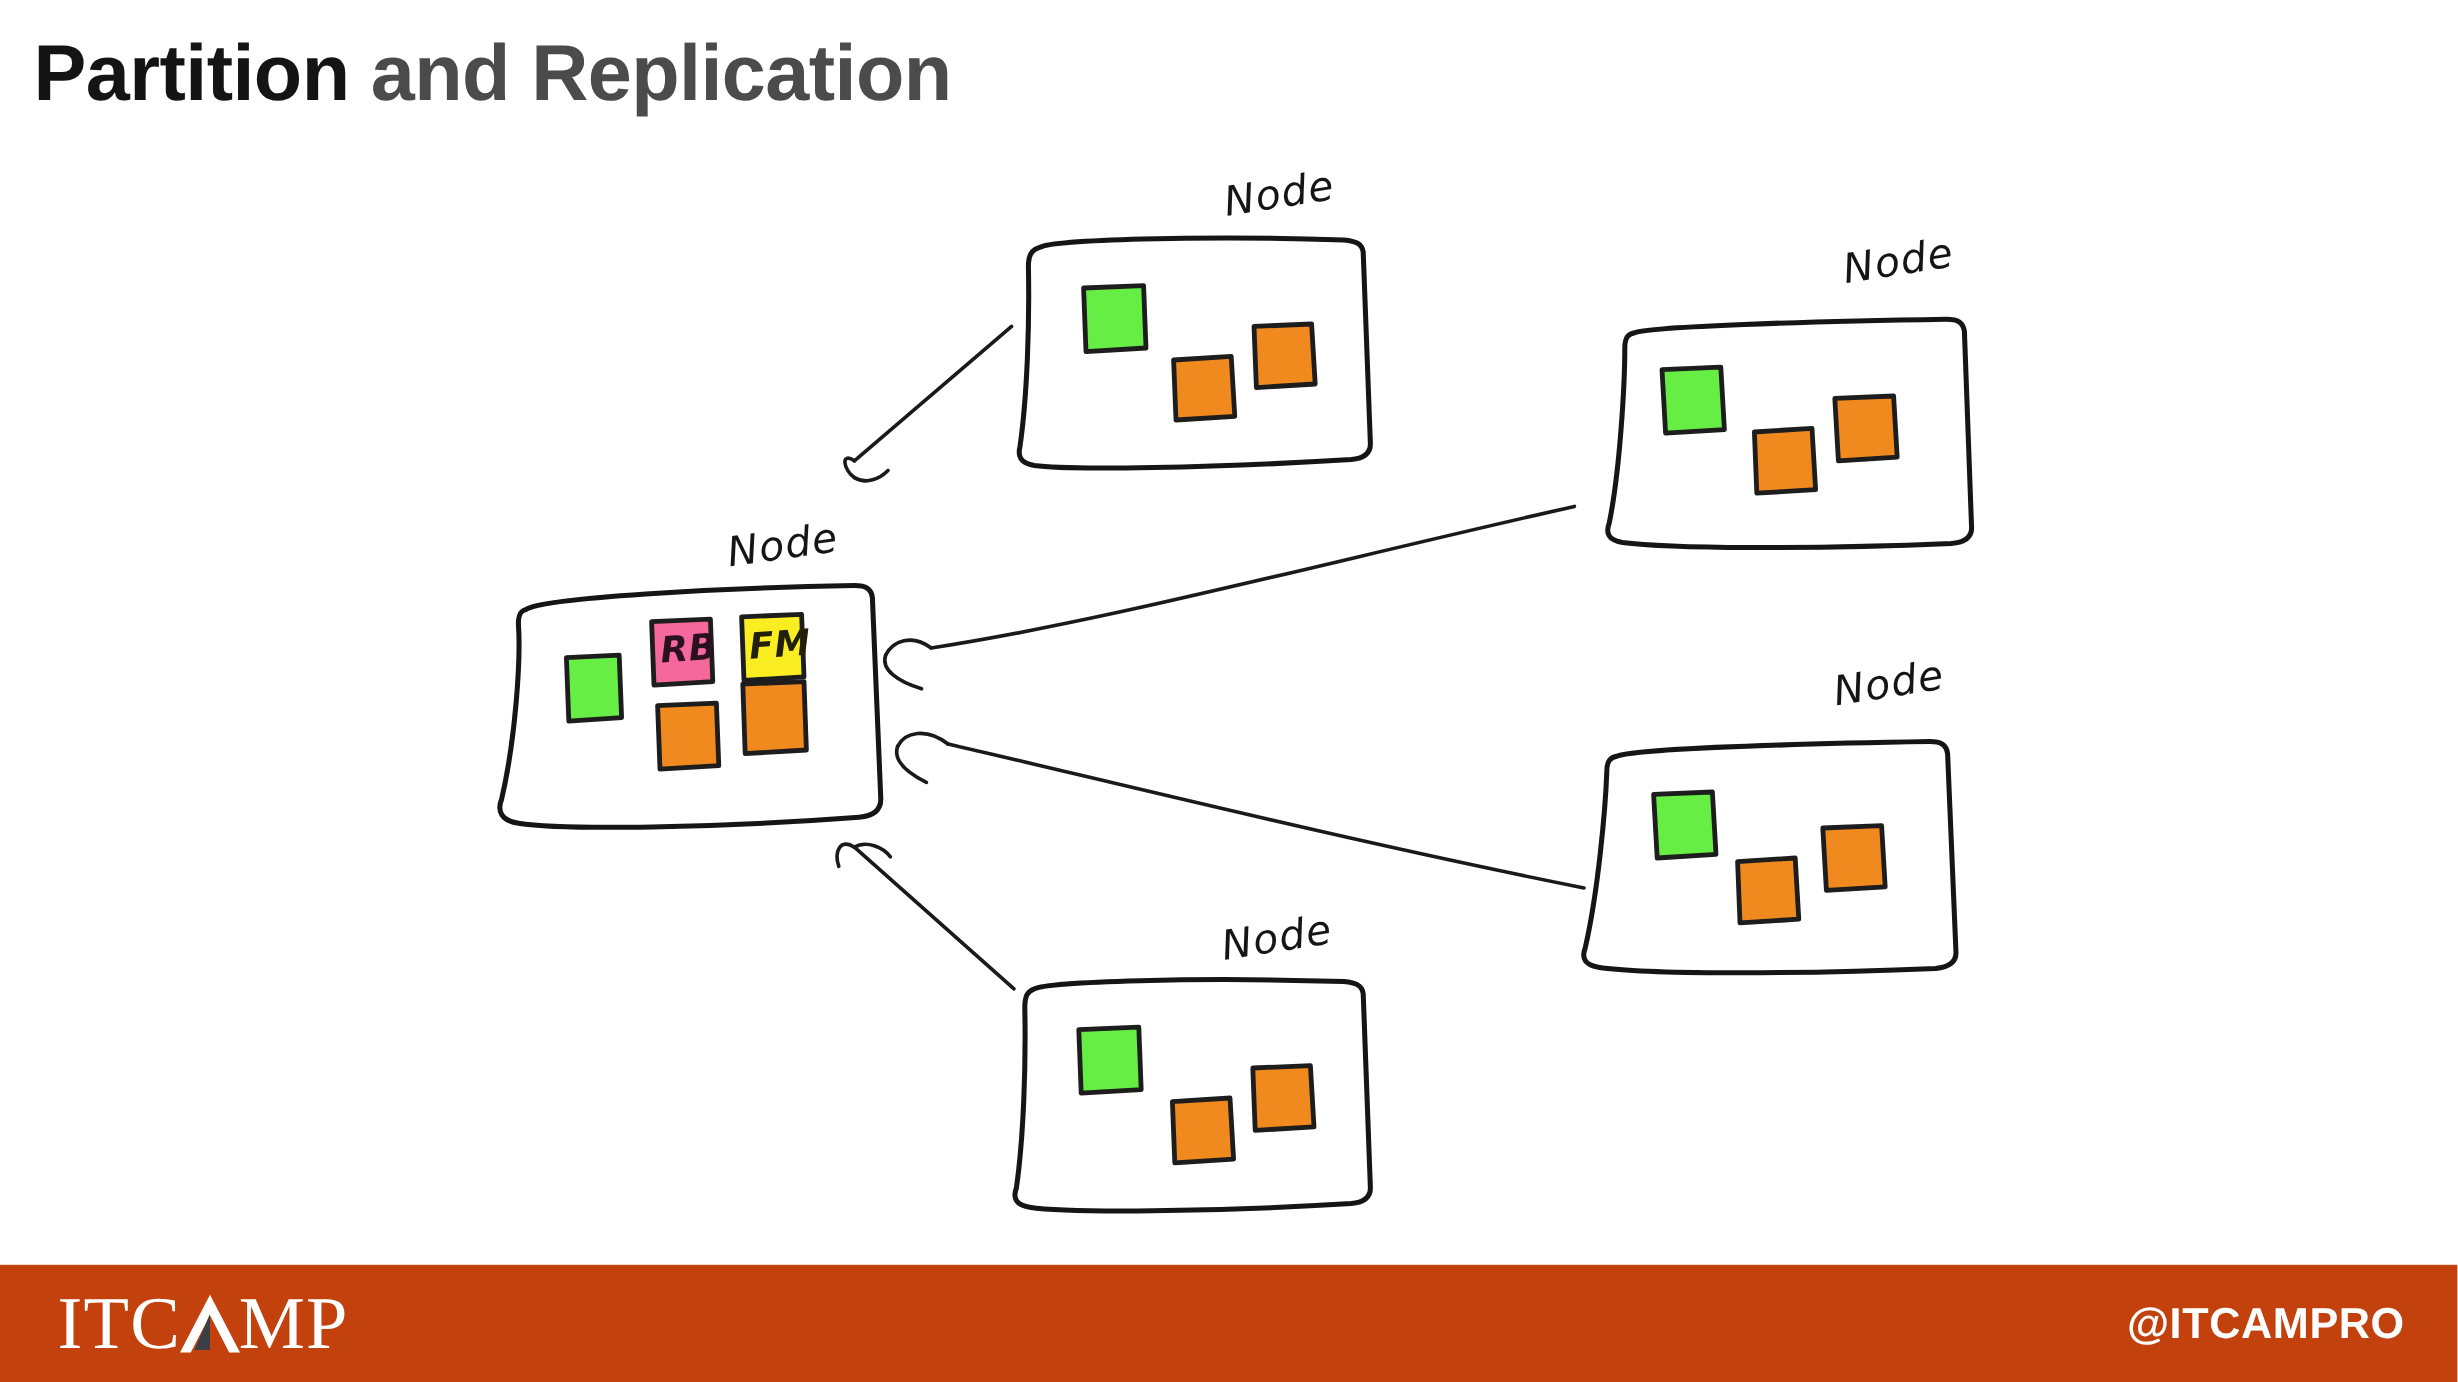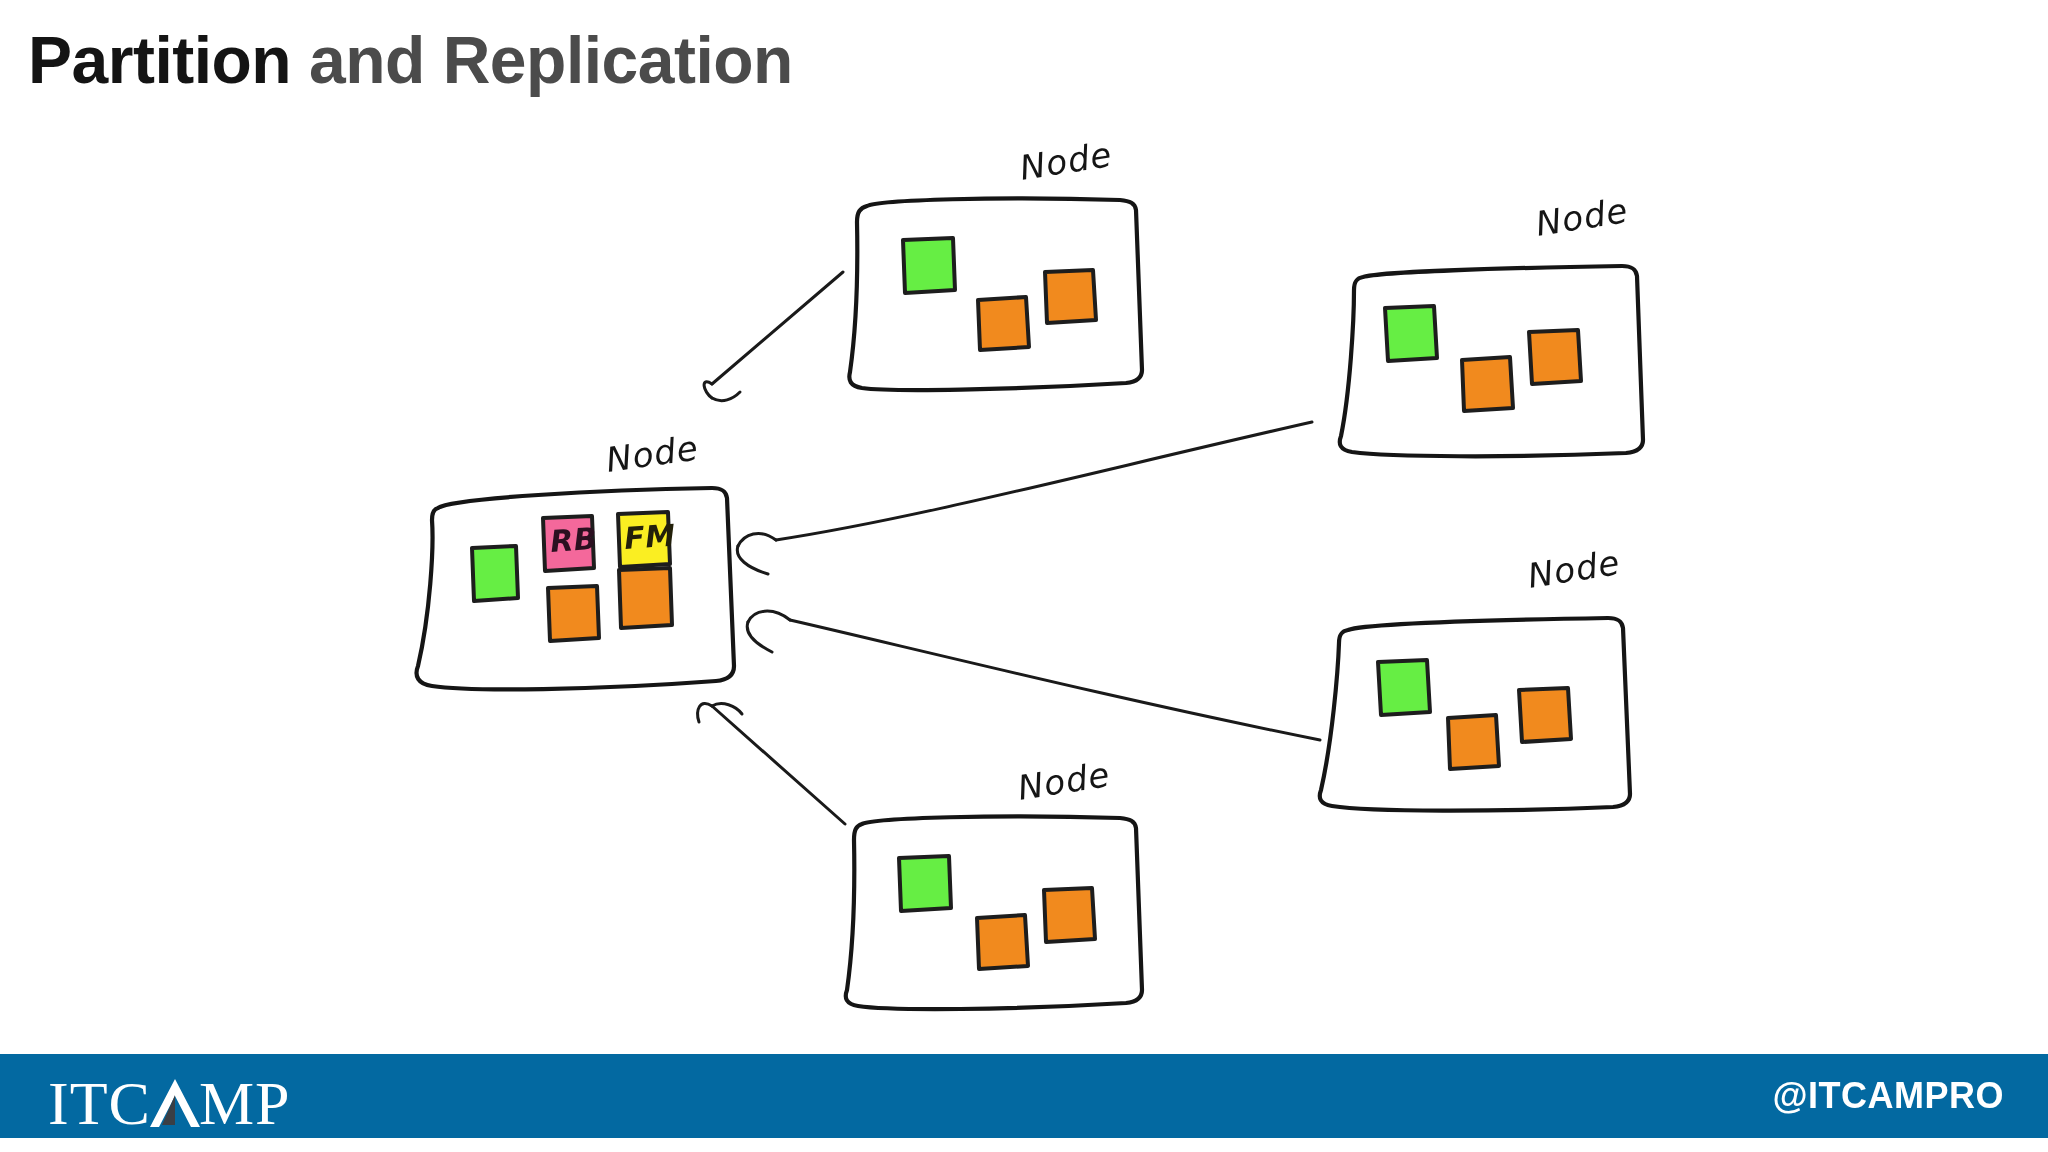--- a/index.html
+++ b/index.html
@@ -87,22 +87,22 @@
     stroke-width: 4;
     stroke-linejoin: round;
   }
 
   
   #footer-bar {
     position: absolute;
     left: 0;
     top: 1054px;
     width: 2048px;
-    height: 84px;
-    background: #0369a1;
+    height: 98px;
+    background: #c2410c;
   }
   #footer-logo {
     position: absolute;
     left: 48px;
     top: 16px;
     height: 66px;
     display: flex;
     align-items: center;
   }
   .logo-part {

